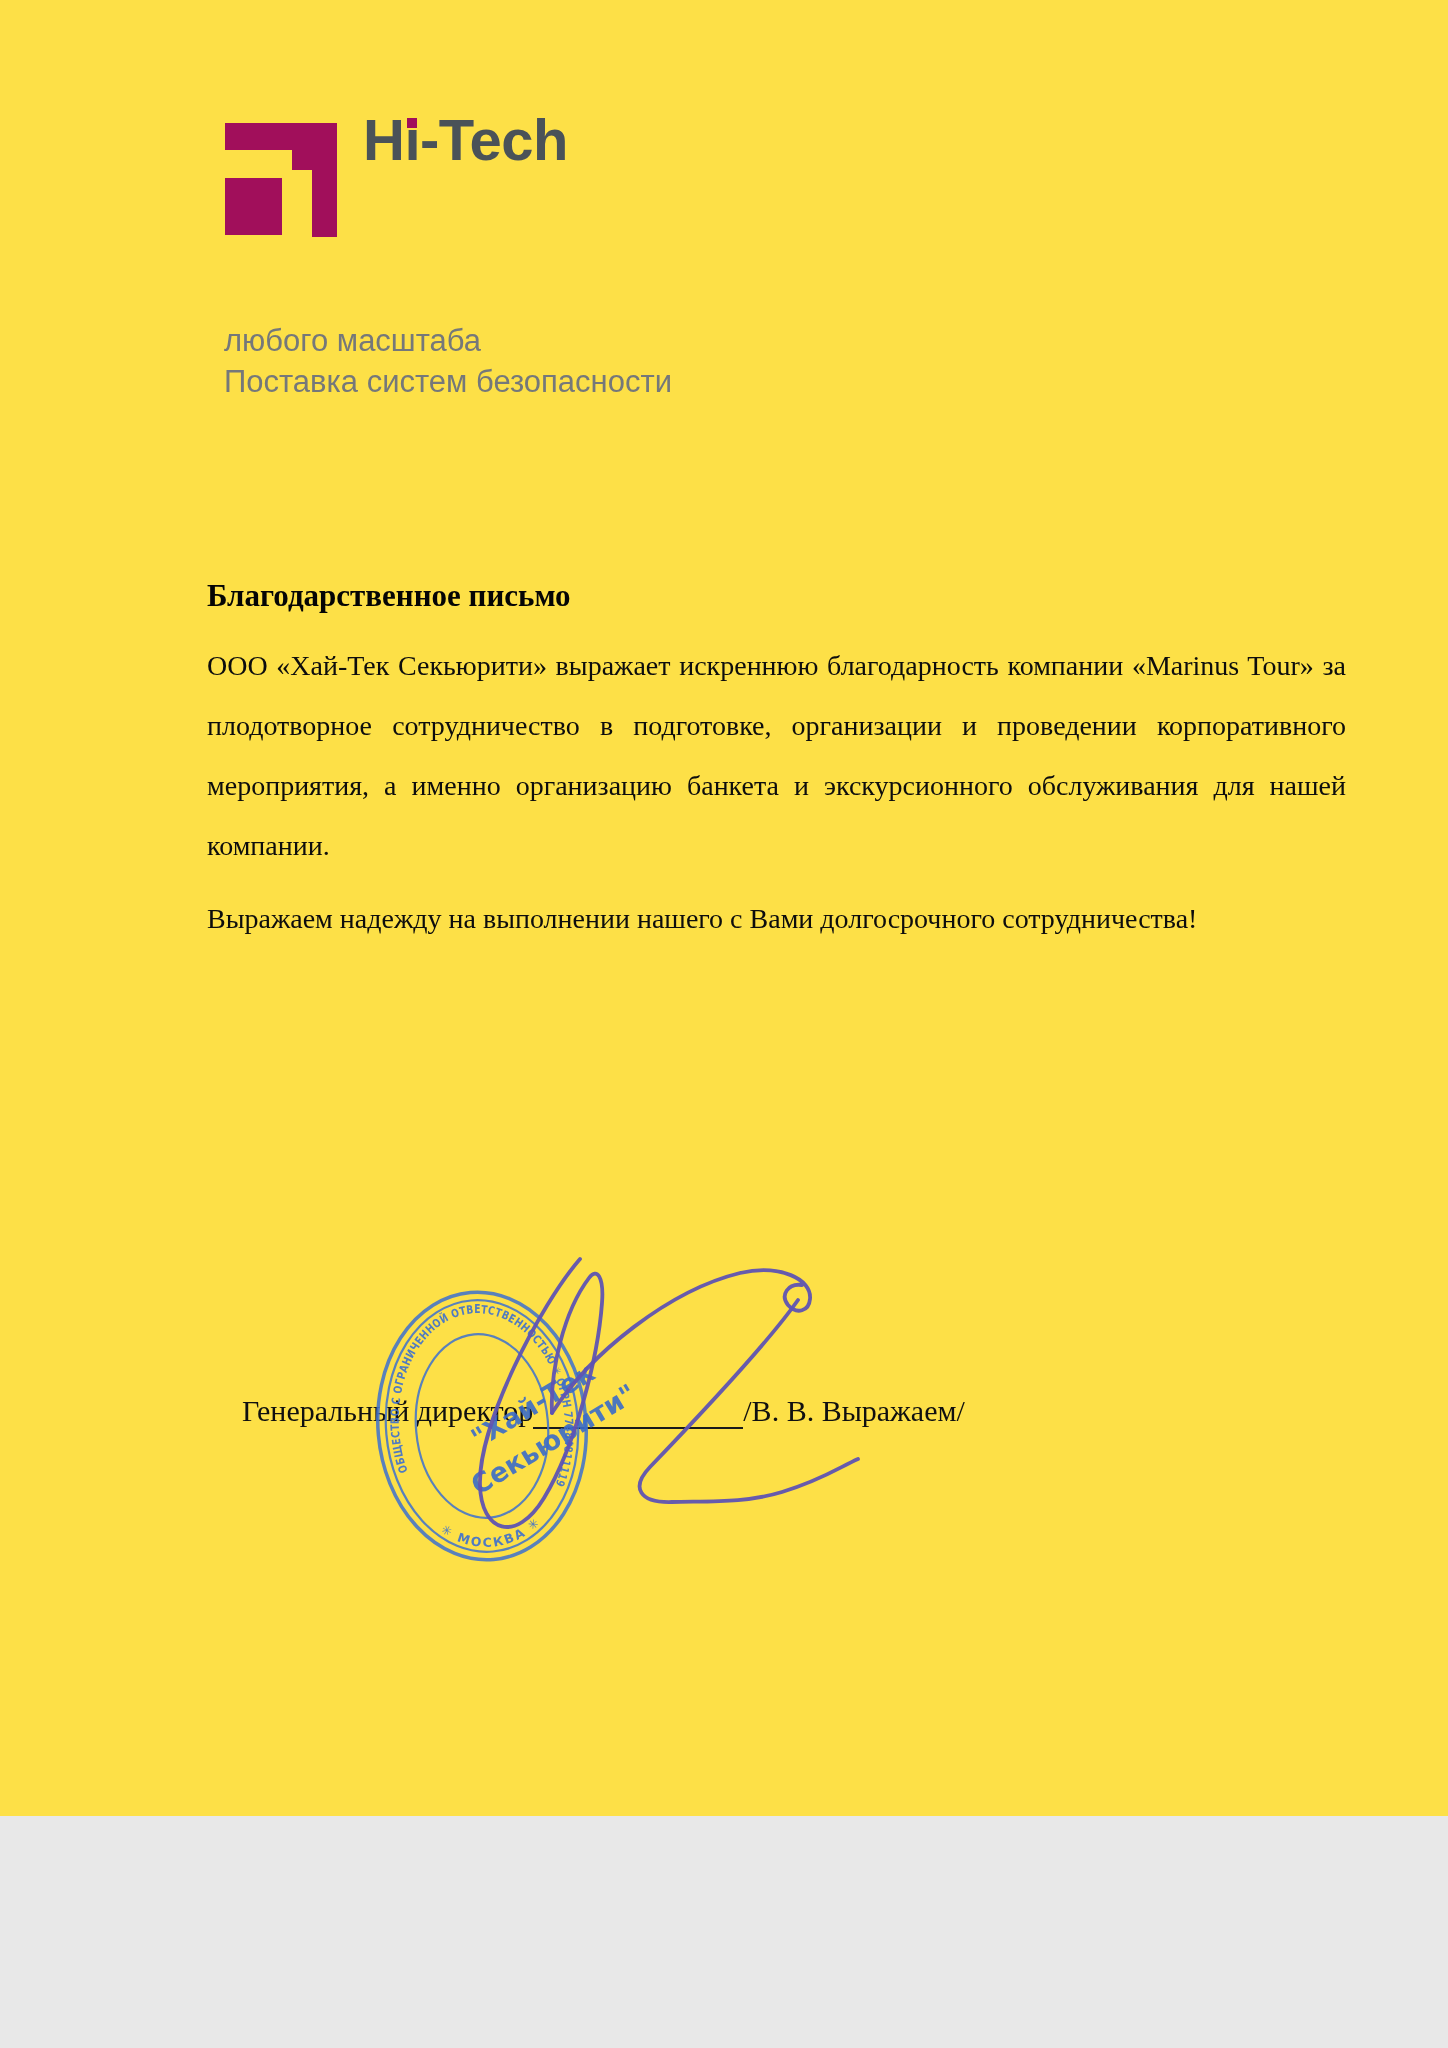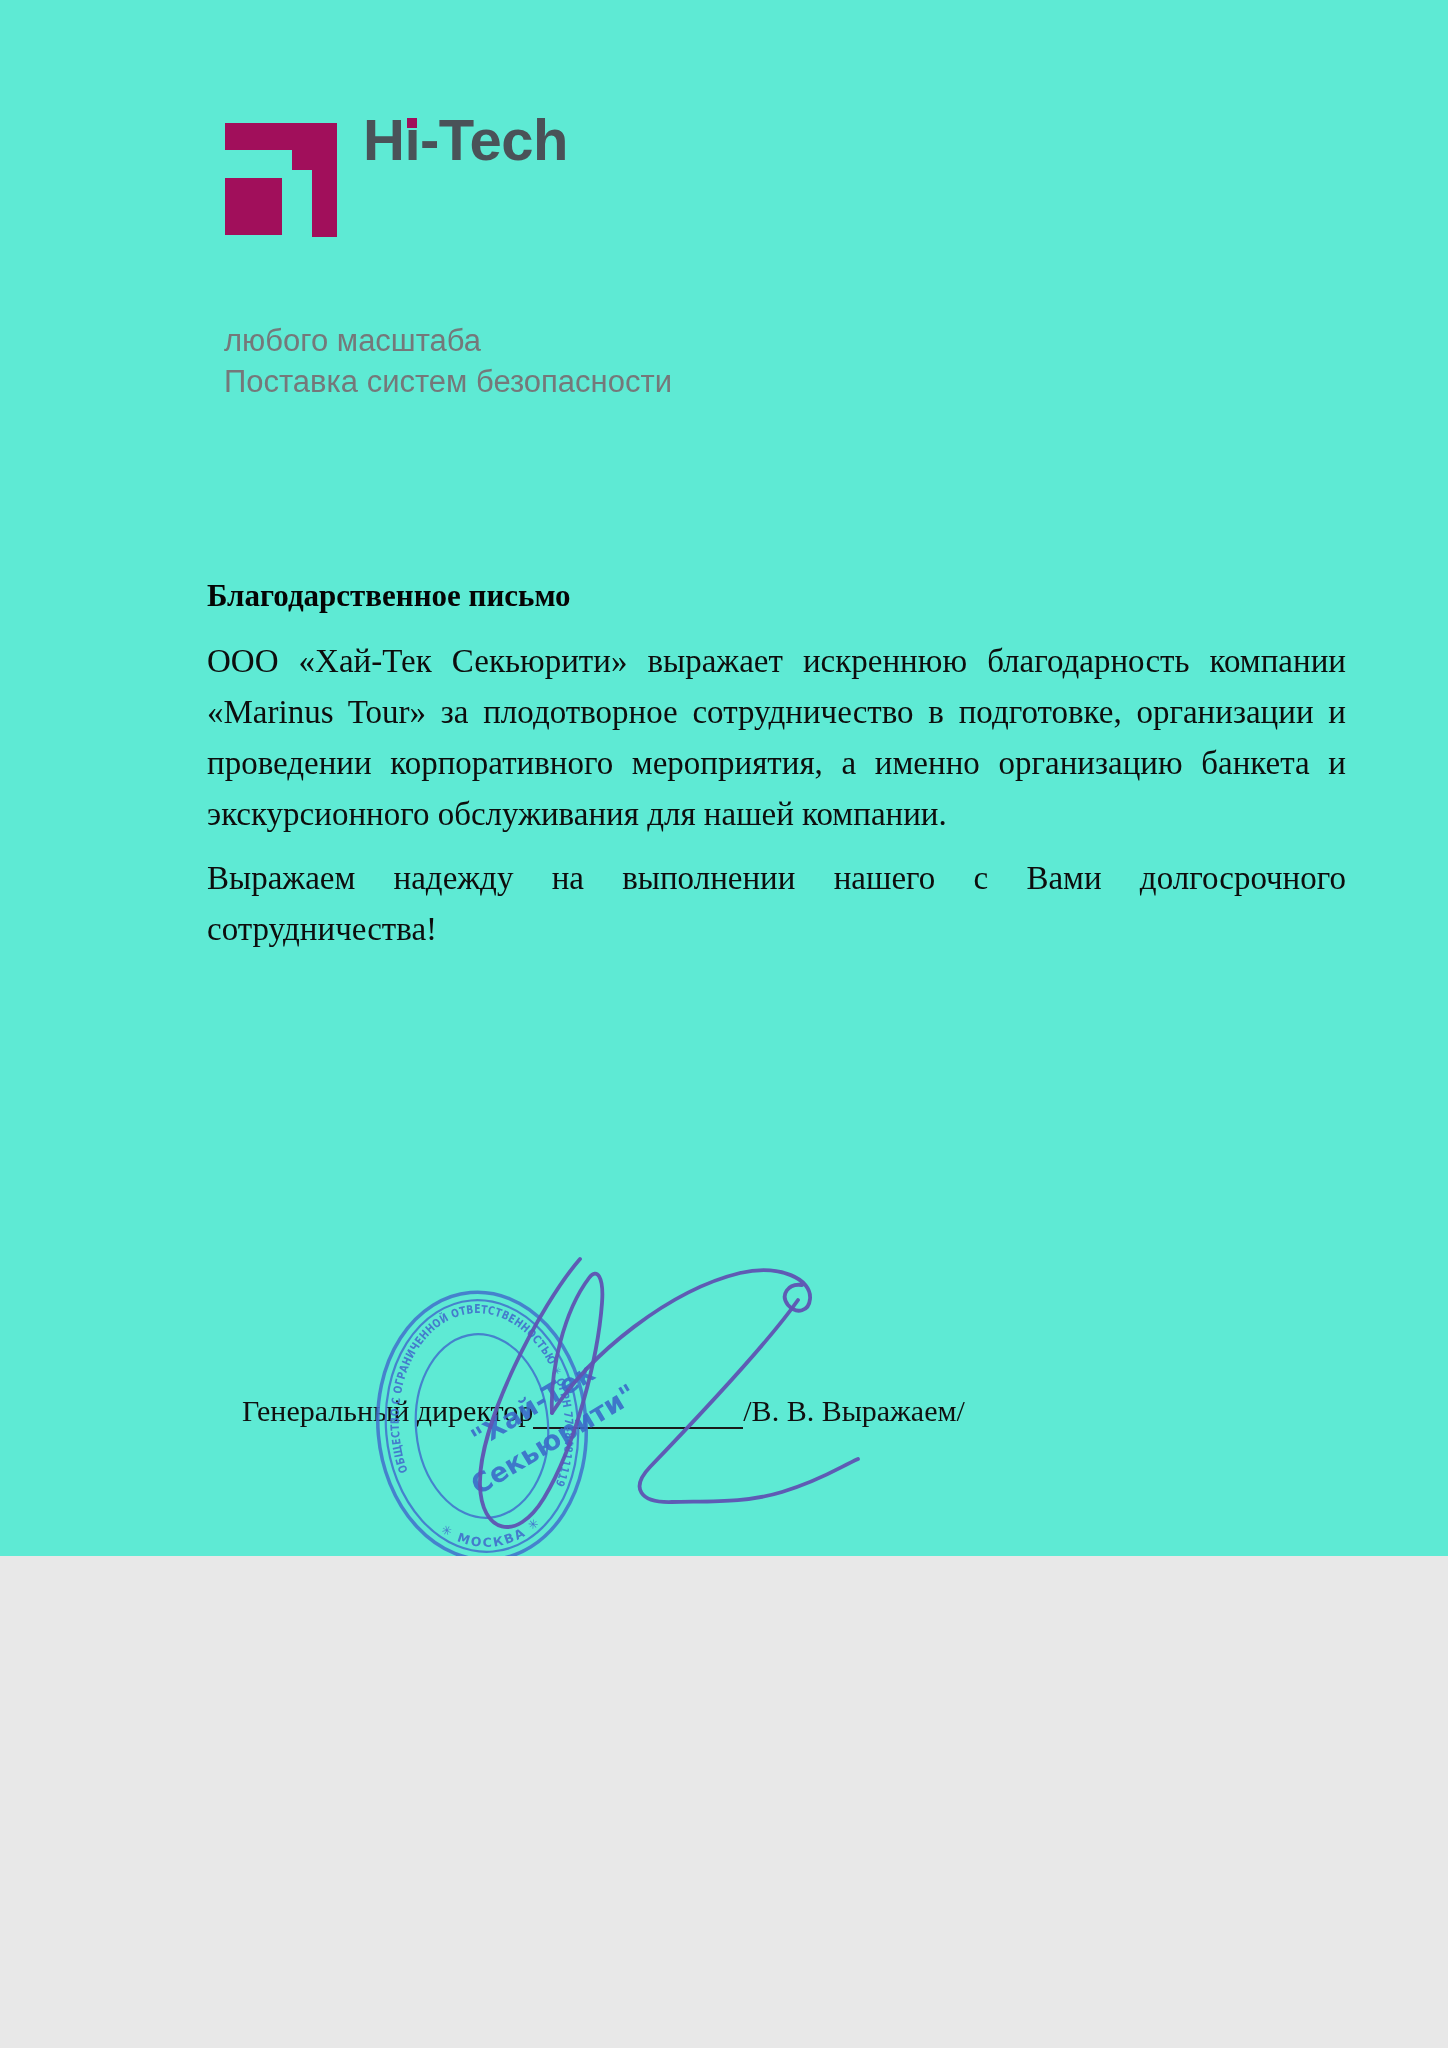--- a/index.html
+++ b/index.html
@@ -1,20 +1,20 @@
 <!DOCTYPE html>
 <html><head>
 <meta charset="utf-8">
 <style>
   html,body { margin:0; padding:0; background:#e8e8e8; }
   .page {
     position:relative;
-    width:1448px; height:1556px;
+    width:1448px; height:1816px;
     margin:0 auto;
-    background:#5eead4;
+    background:#fde047;
     overflow:hidden;
     font-family:"Liberation Serif", serif;
   }
 
   
   .logo-mark {
     position:absolute; left:225px; top:123px;
     width:112px; height:114px;
   }
   .brand {
@@ -41,21 +41,21 @@
   
   .letter-column { position:absolute; left:207px; top:578px; width:1139px; }
   .letter-title {
     margin:0 0 22px 0;
     font-size:31px; font-weight:700;
     color:#050505;
     font-family:"Liberation Serif", serif;
   }
   .letter-column p {
     margin:0 0 13px 0;
-    font-size:33px; line-height:51px;
+    font-size:28px; line-height:60px;
     text-align:justify;
     color:#0d0d0d;
   }
 
   
   .sig-row {
     position:absolute; left:242px; top:1393px;
     display:flex; align-items:flex-start;
     font-size:30px; line-height:36px;
     color:#101010;

